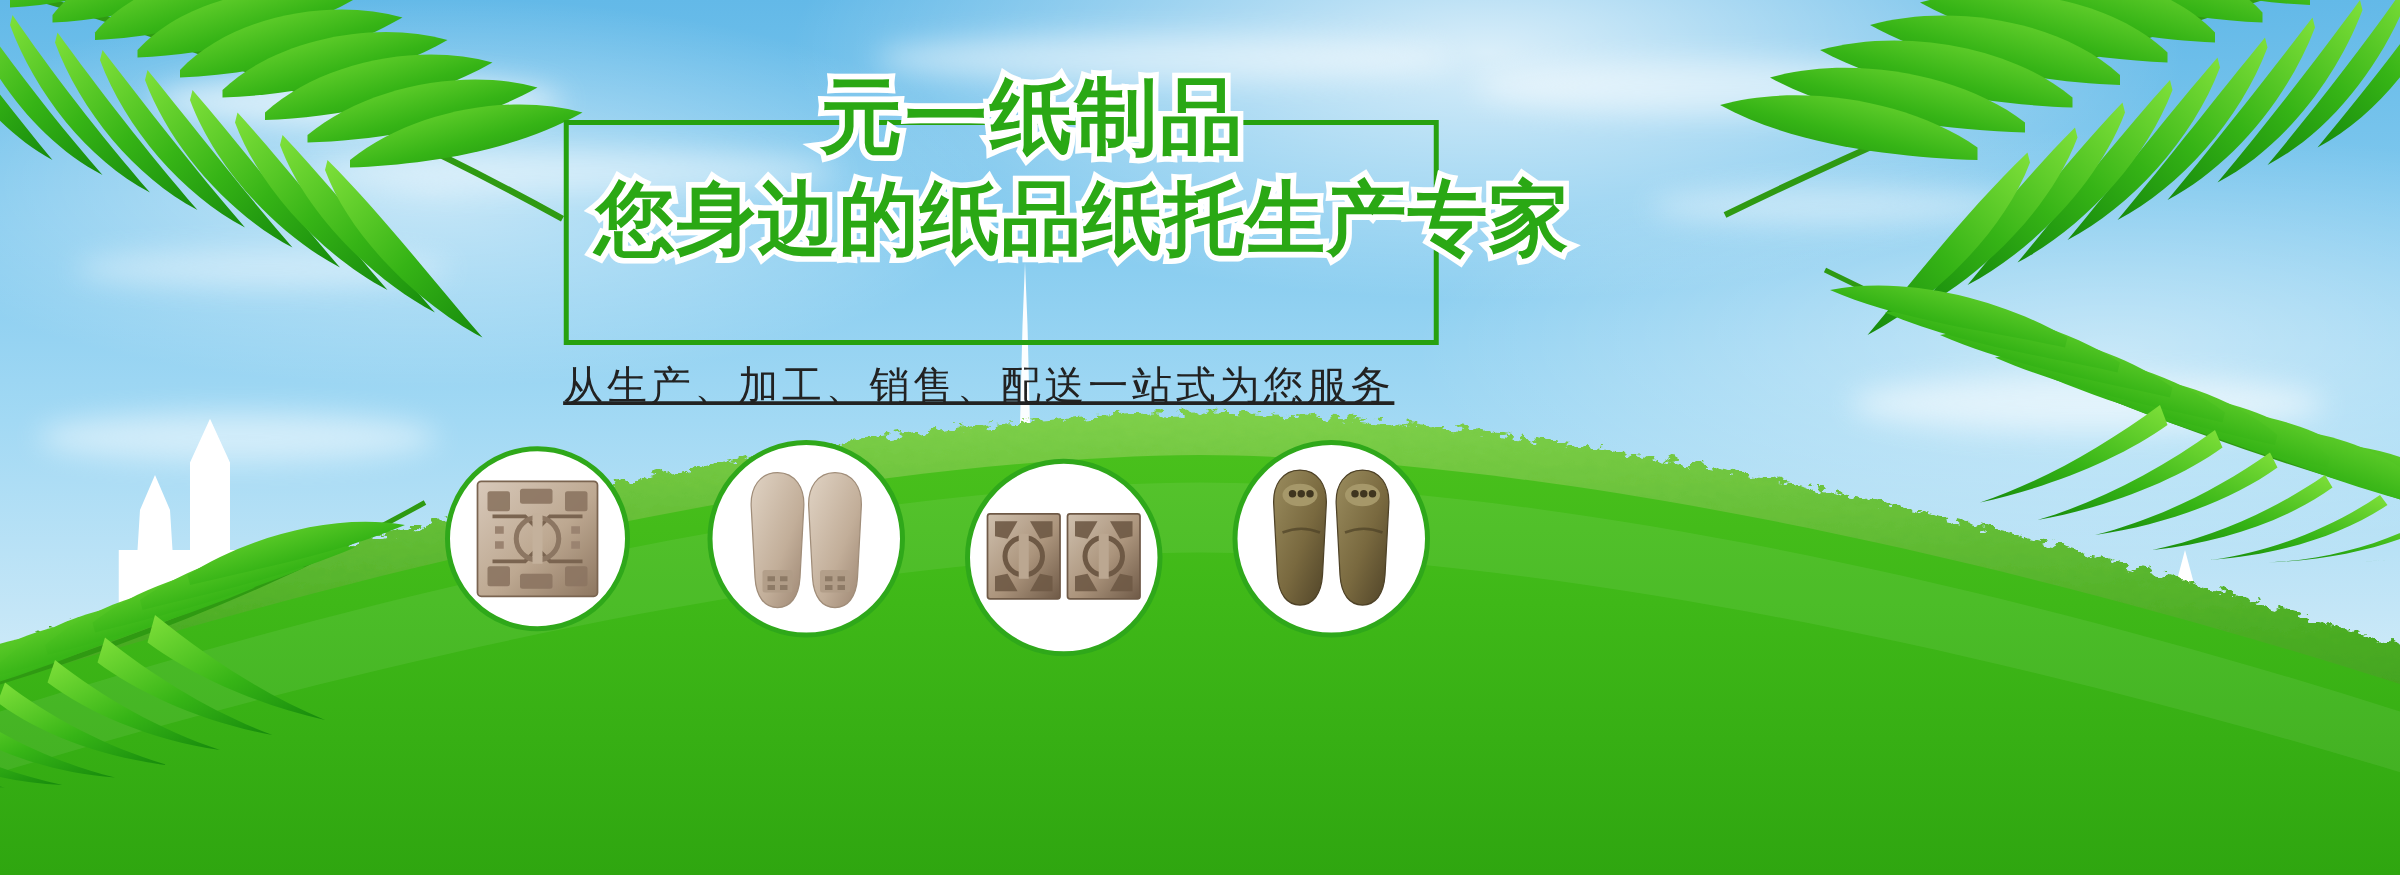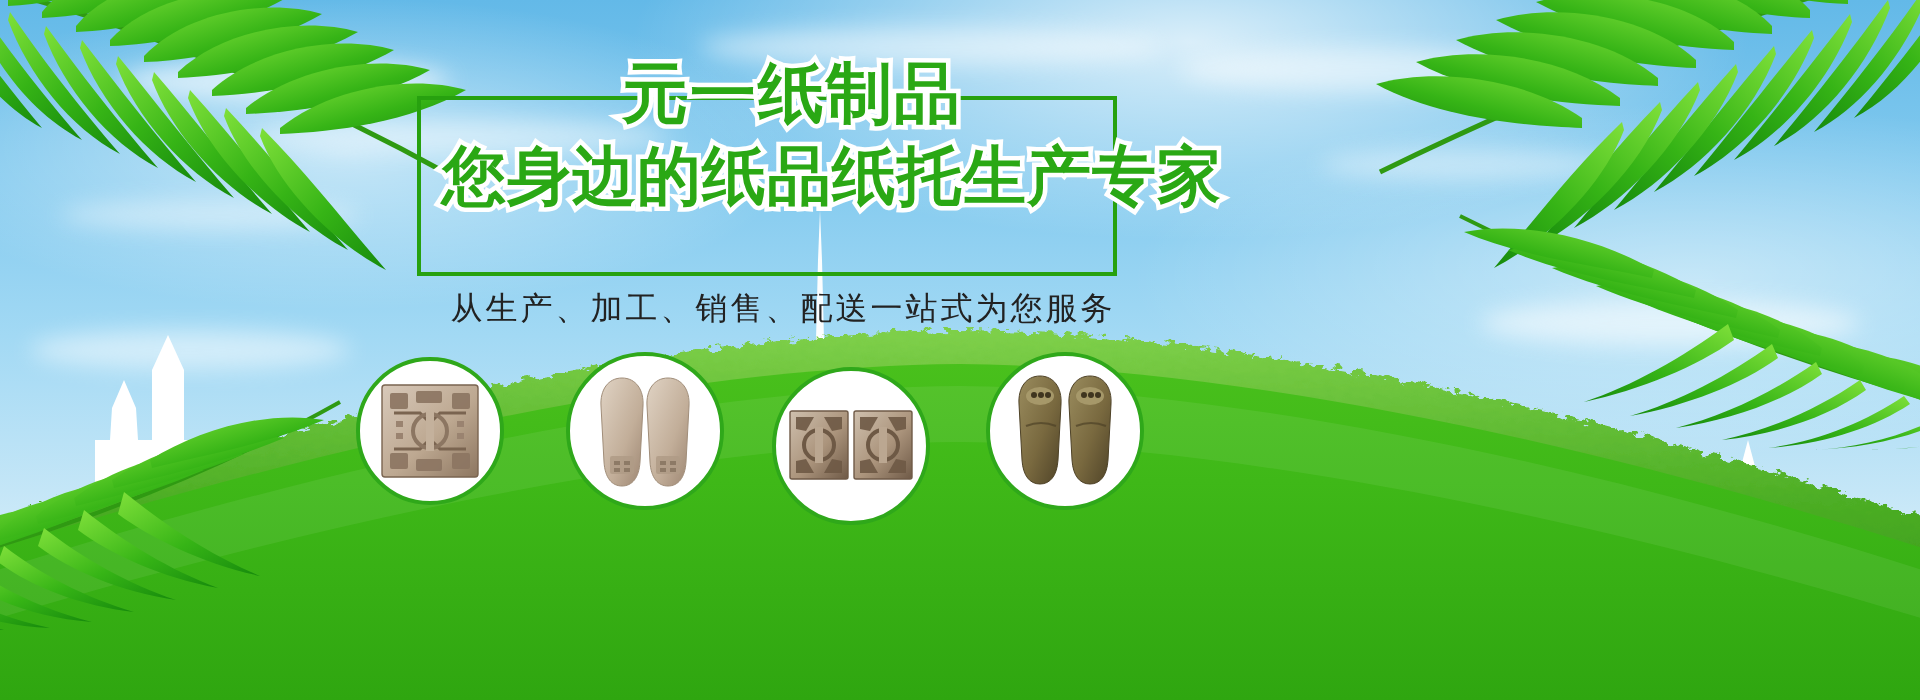--- a/index.html
+++ b/index.html
@@ -35,21 +35,21 @@
 
   
   .palm{ position:absolute; }
   .palm-tl{ left:-70px; top:-40px; width:540px; height:330px; }
   .palm-ml{ left:-120px; top:330px; width:470px; height:300px; }
   .palm-tr{ right:-60px; top:-50px; width:620px; height:330px; }
   .palm-mr{ right:-80px; top:150px; width:560px; height:300px; }
 
   
   .headline-block{
-    position:absolute; left:417px; top:96px; width:700px; height:180px;
+    position:absolute; left:451px; top:96px; width:700px; height:180px;
   }
   .frame{
     position:absolute; inset:0;
     border:4px solid #27a10f;
   }
   
   .frame-mask{
     position:absolute; top:-10px; left:185px; width:505px; height:20px;
   }
 
@@ -74,21 +74,21 @@
     font-size:64px; font-weight:bold; color:#2aa814;
     letter-spacing:1px; line-height:1;
     -webkit-text-stroke:9px #ffffff;
     paint-order:stroke fill;
   }
 
   .tagline{
     position:absolute; left:433px; top:287px; width:700px;
     text-align:center; white-space:nowrap;
     font-family:"DejaVu Sans","Liberation Sans",sans-serif;
-    font-size:32px; color:#222; letter-spacing:3px;
+    font-size:32px; color:#222; letter-spacing:3px;text-decoration:underline;
   }
 
   
   .circle{
     position:absolute; border-radius:50%;
     background:#ffffff; border:4px solid #2fa81a;
     display:flex; align-items:center; justify-content:center;
     overflow:hidden;
   }
   .c1{ left:356px;  top:357px; width:148px; height:148px; }

